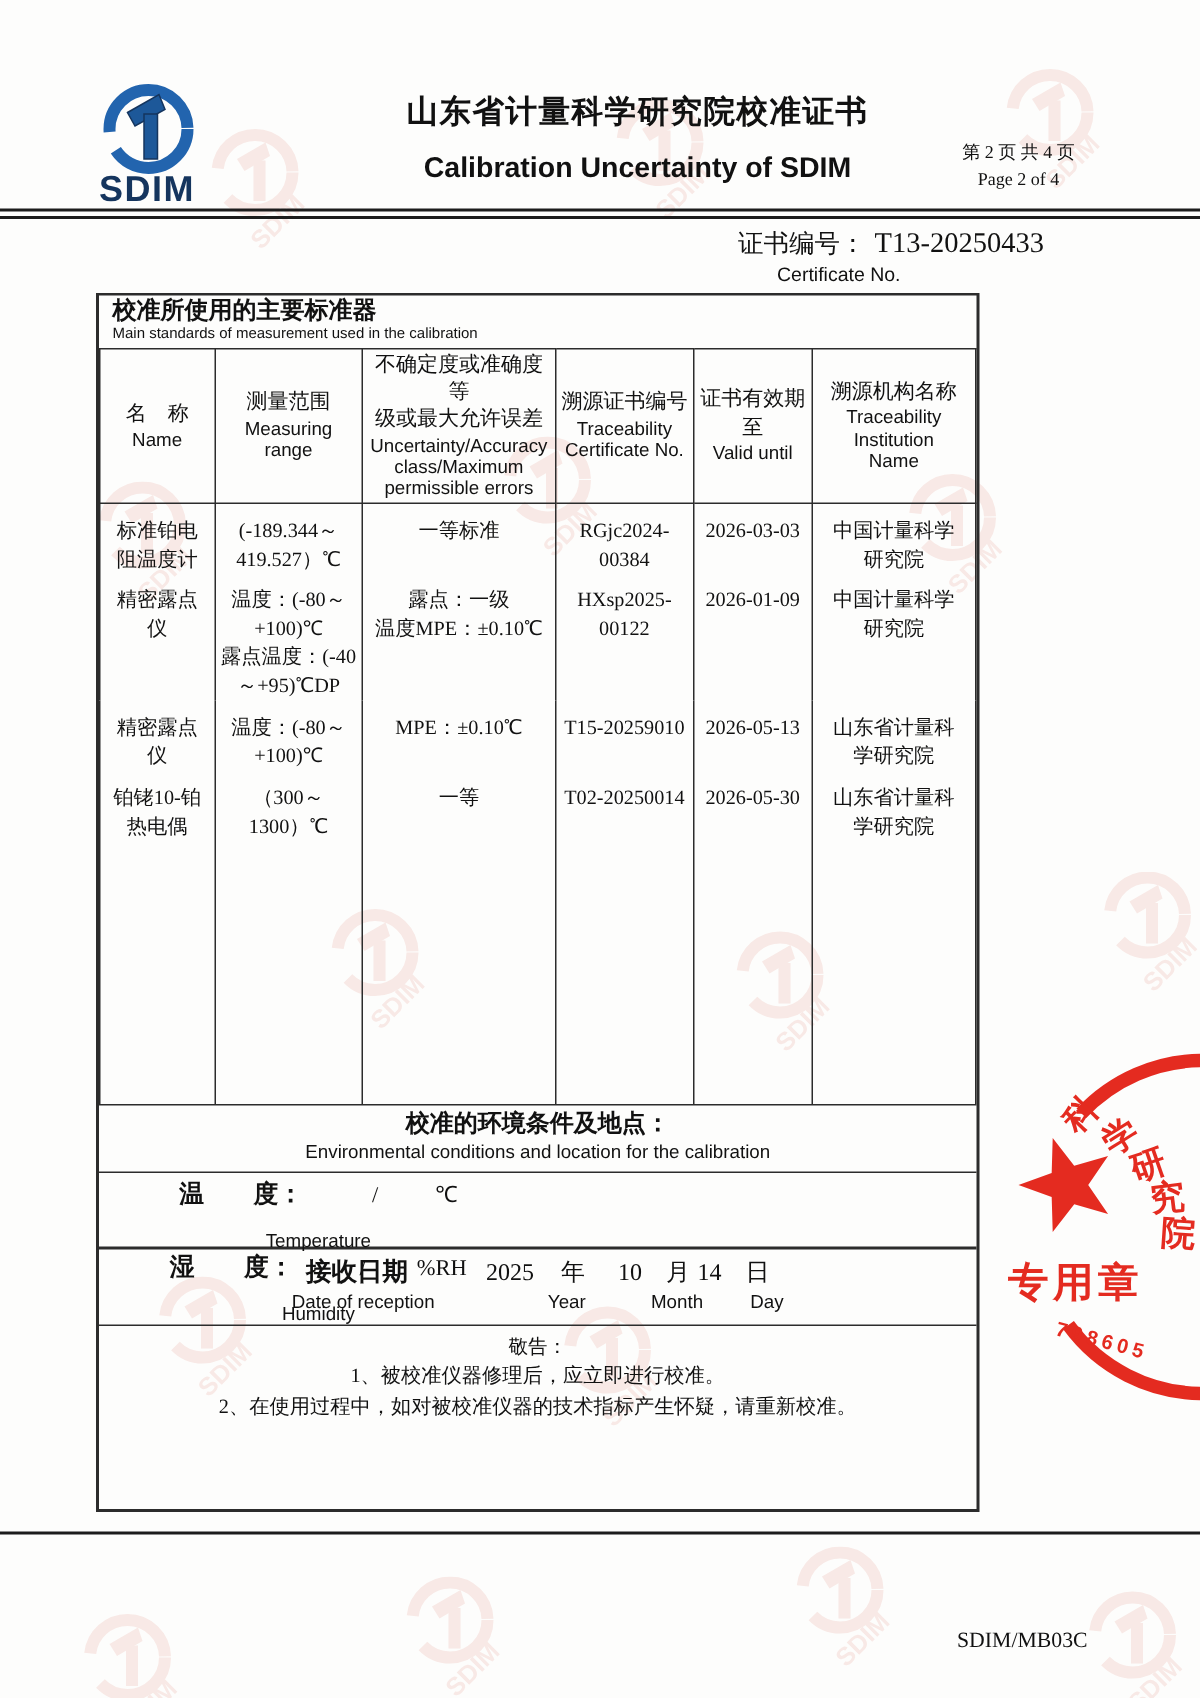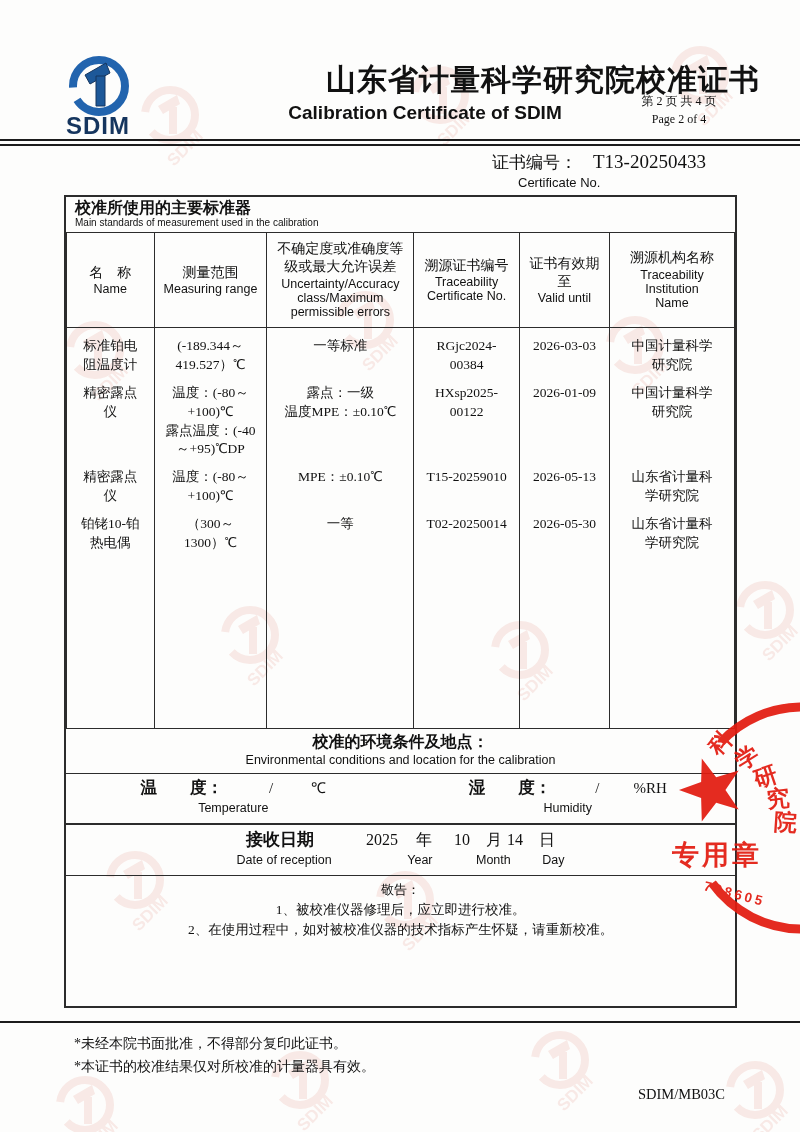--- a/index.html
+++ b/index.html
@@ -7,59 +7,59 @@
   .page { position:relative; width:800px; height:1132px; background:#fdfdfc;
           margin:0 auto; overflow:hidden; font-family:"Liberation Serif", serif; color:#111; }
   .sans { font-family:"Liberation Sans", sans-serif; }
 
   
   .wm-layer { position:absolute; left:0; top:0; width:800px; height:1132px; z-index:0; }
   .seal-svg { position:absolute; left:620px; top:660px; width:180px; height:310px; z-index:5; opacity:.93; }
 
   
   .logo { position:absolute; left:58px; top:54px; width:82px; height:86px; z-index:2; }
-  .title-cn { position:absolute; left:90px; right:40px; top:60px; text-align:right;
-              font-size:30px; font-weight:bold; letter-spacing:1px; z-index:2; }
+  .title-cn { position:absolute; left:90px; right:40px; top:60px; text-align:center;
+              font-size:21px; font-weight:bold; letter-spacing:1px; z-index:2; }
   .title-en { position:absolute; left:90px; right:40px; top:102px; text-align:center;
               font-size:19px; font-weight:bold; font-family:"Liberation Sans",sans-serif; z-index:2; }
   .page-info { position:absolute; left:600px; top:92px; width:158px; text-align:center;
                font-size:12px; line-height:1.5; z-index:3; background:transparent; }
   .rule-double { position:absolute; left:0; top:139px; width:800px; height:7px;
                  border-top:2px solid #1c1c1c; border-bottom:2px solid #1c1c1c; z-index:2; }
   .cert-no { position:absolute; left:492px; top:151px; z-index:2; }
   .cert-no .l1 { font-size:17px; }
-  .cert-no .num { font-size:19px; margin-left:16px; }
+  .cert-no .num { font-size:19px; margin-left:6px; }
   .cert-no .l2 { font-size:13px; margin-left:26px; margin-top:1px; }
 
   
-  .main-box { position:absolute; left:64px; top:195px; width:673px; height:813px;
+  .main-box { position:absolute; left:64px; top:195px; width:589px; height:813px;
               border:2px solid #2c2c2c; z-index:2; background:transparent; }
   .box-title { height:35px; padding:2px 9px 0 9px; }
   .box-title .cn { font-size:16px; font-weight:bold; font-family:"Liberation Sans",sans-serif; line-height:1.15; }
   .box-title .en { font-size:10px; font-family:"Liberation Sans",sans-serif; line-height:1.1; }
 
   table.std { width:100%; border-collapse:collapse; table-layout:fixed; }
   table.std th { border:1.5px solid #2c2c2c; font-weight:normal; padding:2px; }
   table.std thead tr { height:95px; }
   .th-cn { font-size:14px; line-height:1.3; white-space:pre-line; }
   .th-en { font-size:12.5px; font-family:"Liberation Sans",sans-serif; line-height:1.15; white-space:pre-line; }
   table.std td { border-left:1.5px solid #2c2c2c; border-right:1.5px solid #2c2c2c;
                  text-align:center; vertical-align:top; padding-top:9px;
                  font-size:13.5px; line-height:1.4; white-space:pre-line; }
   tr.r1{height:47px;} tr.r2{height:84px;} tr.r3{height:45px;} tr.r4{height:62px;} tr.rfill{height:160px;}
 
   .sec { border-top:1.5px solid #2c2c2c; padding:3px 9px 0 9px;text-align:center; }
   .env-title { height:45px; }
   .env-title .cn { font-size:16px; font-weight:bold; font-family:"Liberation Sans",sans-serif; line-height:1.3; }
   .env-title .en { font-size:12.5px; font-family:"Liberation Sans",sans-serif; }
-  .row2 { height:50px; display:flex; padding:3px 0 0 0; }
+  .row2 { height:50px; display:flex; padding:3px 0 0 0;flex-direction:column; }
   .half { width:50%; padding:0 9px; }
   .fld-cn { font-size:16.5px; font-weight:bold; font-family:"Liberation Sans",sans-serif; }
   .fld-v  { font-size:15px; font-weight:normal; font-family:"Liberation Serif",serif; }
-  .fld-en { font-size:12.5px; font-family:"Liberation Sans",sans-serif; margin-top:2px; }
+  .fld-en { font-size:12.5px; font-family:"Liberation Sans",sans-serif; margin-top:13px; }
   .recv { height:52px; border-top:2px solid #2c2c2c; }
   .recv .l1 span { display:inline-block; }
   .recv .lbl { font-size:17px; font-weight:bold; font-family:"Liberation Sans",sans-serif; }
   .recv .num { font-size:16px; }
   .recv .unit { font-size:16px; }
   .recv .l2 { font-size:12.5px; font-family:"Liberation Sans",sans-serif; margin-top:2px; }
   .recv .l2 span { display:inline-block; }
   .notes { height:86px; padding-top:4px; font-size:13.5px; line-height:1.5; }
   .notes .nt { font-size:13px; }
 
@@ -102,21 +102,21 @@
   </svg>
 
   <svg class="logo" viewBox="0 0 82 86" xmlns="http://www.w3.org/2000/svg">
     <circle cx="41" cy="32" r="26" fill="none" stroke="#2264ae" stroke-width="8" pathLength="100" stroke-dasharray="41 8 51"></circle>
     <path d="M 27,21 L 48,9 L 52,19 L 32,30 Z" fill="#1d5899" stroke="#15355e" stroke-width="1"></path>
     <path d="M 38,22 L 47,22 L 47,52 L 38,52 Z" fill="#1d5899" stroke="#15355e" stroke-width="1"></path>
     <text x="8" y="80" font-family="Liberation Sans, sans-serif" font-size="24" font-weight="bold" fill="#15355e" letter-spacing="1">SDIM</text>
   </svg>
 
   <div class="title-cn">山东省计量科学研究院校准证书</div>
-  <div class="title-en">Calibration Certificate of SDIM</div>
+  <div class="title-en">Calibration Uncertainty of SDIM</div>
 
   <div class="page-info">
     <div>第 2 页 共 4 页</div>
     <div>Page 2 of 4</div>
   </div>
 
   <div class="rule-double"></div>
 
   <div class="cert-no">
     <div class="l1">
@@ -298,19 +298,15 @@
         <text transform="translate(768,784) rotate(-19)">研</text>
         <text transform="translate(779,806) rotate(-7)">究</text>
         <text transform="translate(785,830) rotate(4)">院</text>
       </g>
       <text x="672" y="864" font-family="Liberation Sans, sans-serif" font-size="27" font-weight="bold" letter-spacing="3">专用章</text>
       <text transform="translate(703,890) rotate(15)" font-family="Liberation Sans, sans-serif" font-size="13.5" font-weight="bold" letter-spacing="3">798605</text>
     </g>
   </svg>
 
   <div class="rule-bottom"></div>
-  <div class="footnotes">
-    <div>*未经本院书面批准，不得部分复印此证书。</div>
-    <div>*本证书的校准结果仅对所校准的计量器具有效。</div>
-  </div>
   <div class="form-code">SDIM/MB03C</div>
 
 </div>
 
 </body></html>

